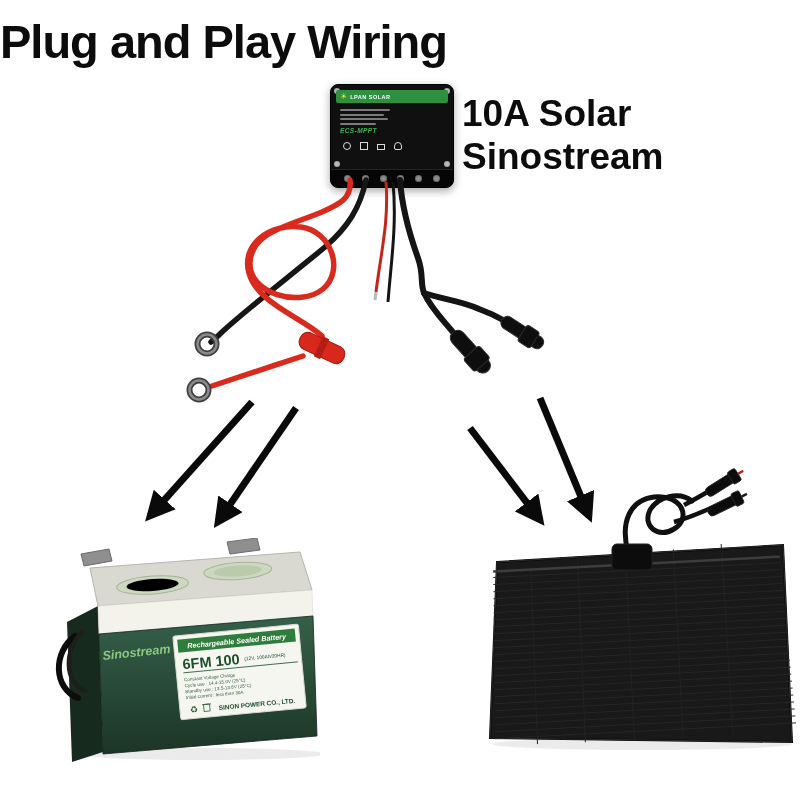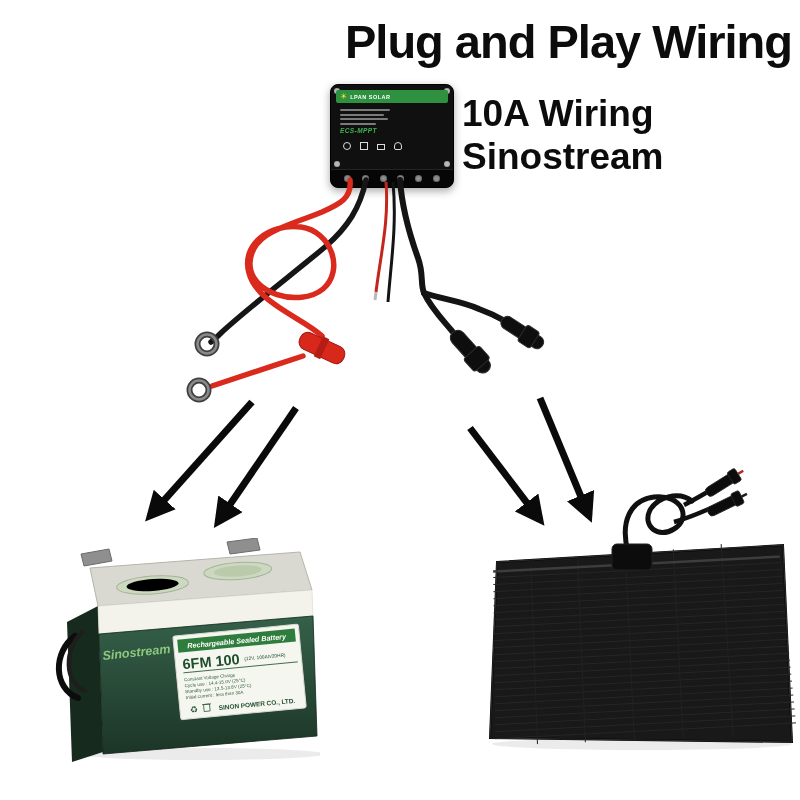--- a/index.html
+++ b/index.html
@@ -1,20 +1,20 @@
 <!DOCTYPE html>
 <html><head>
 <meta charset="utf-8">
 <style>
   html,body{margin:0;padding:0;background:#fff;}
   .stage{position:relative;width:800px;height:800px;background:#ffffff;overflow:hidden;
          font-family:"Liberation Sans",sans-serif;}
   .abs{position:absolute;}
   
-  .title{left:0;top:14px;width:792px;text-align:right;font-size:47px;font-weight:800;
+  .title{left:0;top:14px;width:792px;text-align:left;font-size:47px;font-weight:800;
          letter-spacing:-1px;color:#0c0c0c;}
   
   .caption{left:462px;top:92px;width:230px;font-size:37px;font-weight:800;line-height:1.17;
            color:#0c0c0c;}
   
   .ctrl{left:330px;top:84px;width:122px;height:102px;background:#101010;border-radius:8px;
         border:1px solid #000;box-shadow:0 3px 8px rgba(0,0,0,.35);z-index:1;}
   .screw{position:absolute;width:6px;height:6px;border-radius:50%;background:#b9b9b9;
          box-shadow:inset 0 0 1px #555;}
   .ctrl-head{position:absolute;left:5px;right:5px;top:5px;height:13px;background:#2e9140;
@@ -71,21 +71,21 @@
       <span class="term"></span>
       <span class="term"></span>
       <span class="term"></span>
       <span class="term"></span>
       <span class="term"></span>
       <span class="term"></span>
     </div>
   </div>
 
   <div class="abs caption">
-    <div>10A Wiring</div>
+    <div>10A Solar</div>
     <div>Sinostream</div>
   </div>
 
   <svg class="abs unit" style="left:45px;top:538px" width="275" height="225" viewBox="0 0 275 225">
     <ellipse cx="155" cy="216" rx="125" ry="6" fill="rgba(0,0,0,0.08)"></ellipse>
 
     <polygon points="36,16 64,11 67,23 39,28" fill="#8f8f8f" stroke="#6b6b6b" stroke-width="1"></polygon>
     <polygon points="182,4 212,0 215,12 185,16" fill="#8f8f8f" stroke="#6b6b6b" stroke-width="1"></polygon>
 
     <polygon points="45,30 255,14 267,52 53,68" fill="#d9d9d2" stroke="#b5b5ad" stroke-width="1"></polygon>

